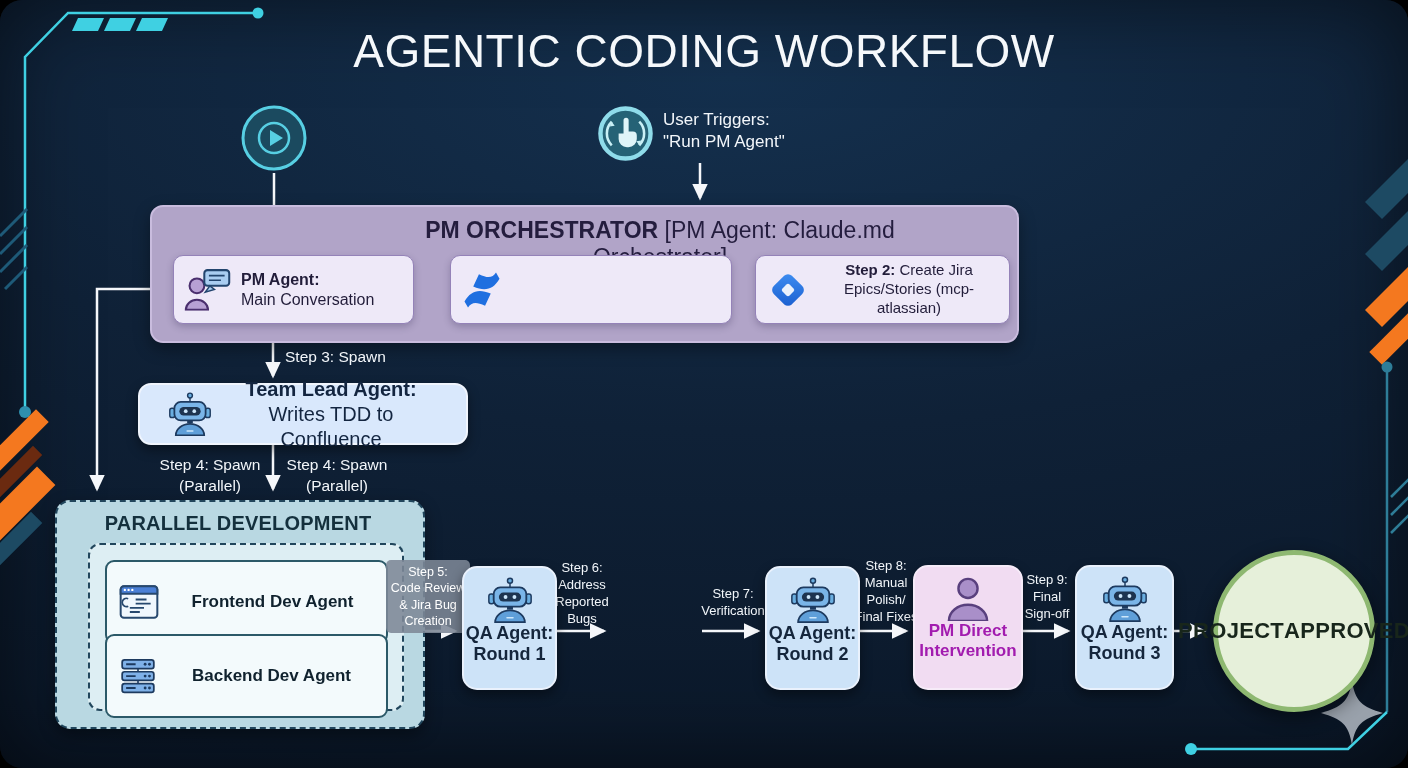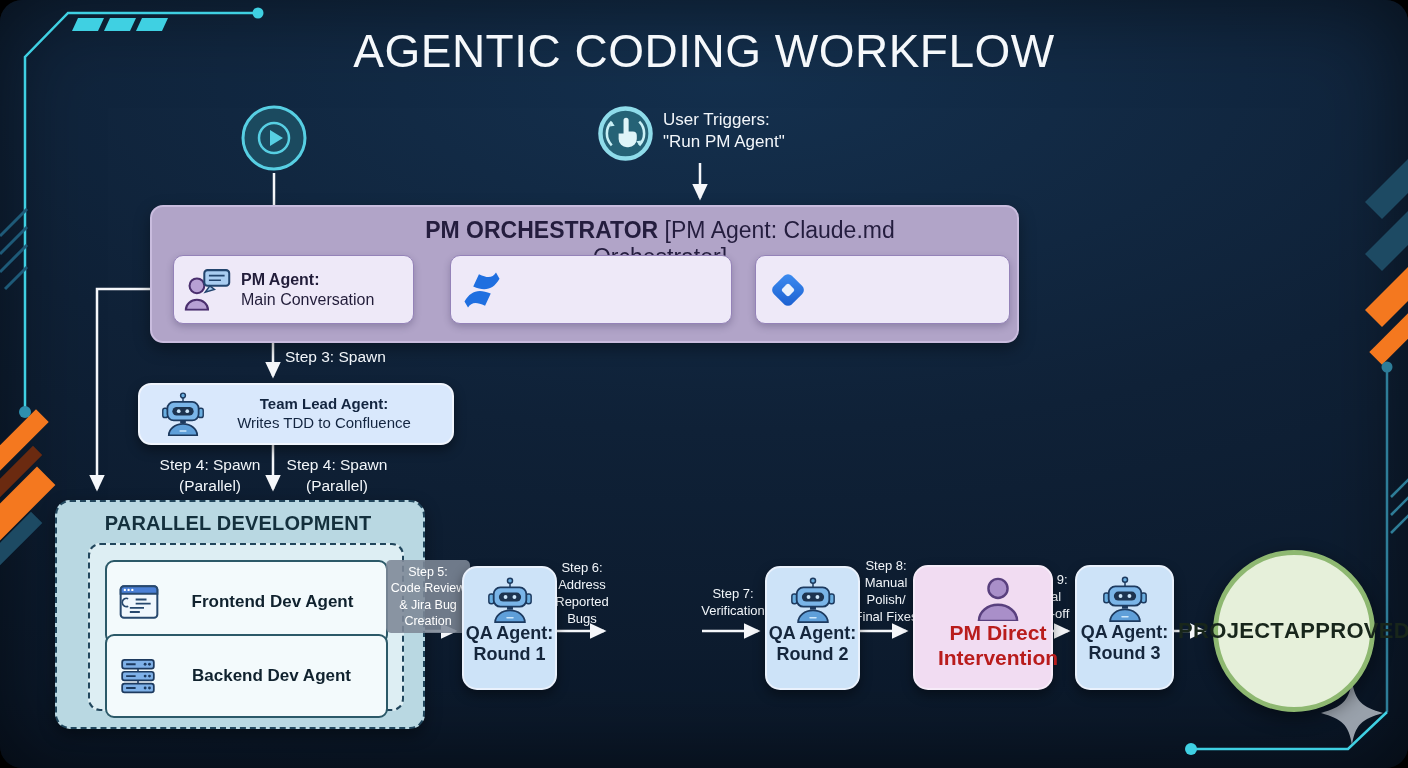--- a/index.html
+++ b/index.html
@@ -16,37 +16,37 @@
   .trig-txt .b{font-weight:normal;display:block;}
   .orch{background:#b1a4c8;border:2px solid #c9bcde;border-radius:13px;box-shadow:0 6px 16px rgba(0,0,0,.35);}
   .orch-head{color:#241d3e;font-size:23px;text-align:center;}
   .orch-head .b{font-weight:800;}
   .pill{background:#eee9f8;border:1.5px solid #9482b8;border-radius:10px;display:flex;align-items:center;
     color:#221d3a;font-size:16px;line-height:1.25;box-shadow:0 3px 7px rgba(40,30,70,.25);padding:0 10px;gap:9px;}
   .pill .b{font-weight:bold;}
   .pill .stack span{display:block;}
   .pill .ctr{flex:1;text-align:center;font-size:15px;}
   .teamlead{background:#d9e8fc;border:2px solid #f0f5fd;border-radius:13px;display:flex;align-items:center;
-    gap:10px;padding:0 20px;color:#132540;font-size:15px;line-height:1.25;box-shadow:0 5px 12px rgba(0,0,0,.4);}
+    gap:10px;padding:0 27px;color:#132540;font-size:20px;line-height:1.25;box-shadow:0 5px 12px rgba(0,0,0,.4);}
   .teamlead .txt{flex:1;text-align:center;}
   .teamlead .b{font-weight:bold;display:block;}
   .lbl{color:#f2f6fa;font-size:13px;line-height:1.3;text-align:center;white-space:pre-line;}
   .spawn{font-size:15.5px;line-height:1.35;}
   .chip{background:rgba(125,136,150,.88);border-radius:5px;color:#fff;font-size:12.5px;line-height:1.3;
     text-align:center;white-space:pre-line;padding:4px 3px;}
   .pbox{background:#b9d8e2;border:2.5px dashed #21465c;border-radius:15px;box-shadow:0 6px 16px rgba(0,0,0,.4);}
   .pbox-head{color:#14303d;font-weight:800;font-size:20px;text-align:center;letter-spacing:.2px;}
   .pinner{background:#ddeef3;border:2px dashed #21465c;border-radius:12px;}
   .devbox{background:#f3fafc;border:2px solid #2b5968;border-radius:9px;display:flex;align-items:center;
     gap:12px;padding:12px 12px;color:#10222e;font-size:17px;font-weight:bold;}
   .node{background:#cde3f8;border:2px solid #e9f1fc;border-radius:15px;display:flex;flex-direction:column;
     align-items:center;justify-content:flex-start;padding-top:9px;color:#15263c;font-weight:bold;font-size:18px;
     line-height:1.18;text-align:center;box-shadow:0 5px 12px rgba(0,0,0,.4);}
   .node span{display:block;}
-  .node.pink{background:#f1dcf2;border-color:#f6ebf8;font-size:21px;color:#b91c1c;padding-left:30px;}
+  .node.pink{background:#f1dcf2;border-color:#f6ebf8;font-size:17px;color:#a21caf;}
   .approve{border-radius:50%;background:#e6f0da;border:5px solid #8eb871;display:flex;flex-direction:row;
     align-items:center;justify-content:center;color:#18261b;font-weight:800;font-size:22px;line-height:1.2;
     letter-spacing:.3px;box-shadow:0 6px 18px rgba(0,0,0,.45);}
   .approve span{display:block;text-align:center;}
 </style>
 </head>
 <body>
 
 <div id="stage">
 
@@ -231,20 +231,23 @@
   <div class="abs pill" style="left:450px;top:255px;width:260px;height:67px">
     <svg width="42" height="42" viewBox="0 0 48 48">
         <use href="#sym-confluence"></use>
       </svg>
   </div>
 
   <div class="abs pill" style="left:755px;top:255px;width:233px;height:67px">
     <svg width="44" height="44" viewBox="0 0 48 48">
         <use href="#sym-jira"></use>
       </svg>
+    <div class="ctr">
+      <span class="b">Step 2:</span><span> Create Jira Epics/Stories (mcp-atlassian)</span>
+    </div>
   </div>
 
   <div class="abs lbl spawn" style="left:285px;top:347px;width:130px;text-align:left">Step 3: Spawn</div>
   <div class="abs lbl spawn" style="left:145px;top:455px;width:130px">Step 4: Spawn
 (Parallel)</div>
   <div class="abs lbl spawn" style="left:272px;top:455px;width:130px">Step 4: Spawn
 (Parallel)</div>
 
   <div class="abs teamlead" style="left:138px;top:383px;width:272px;height:58px">
     <svg width="46" height="44" viewBox="0 0 64 62">

